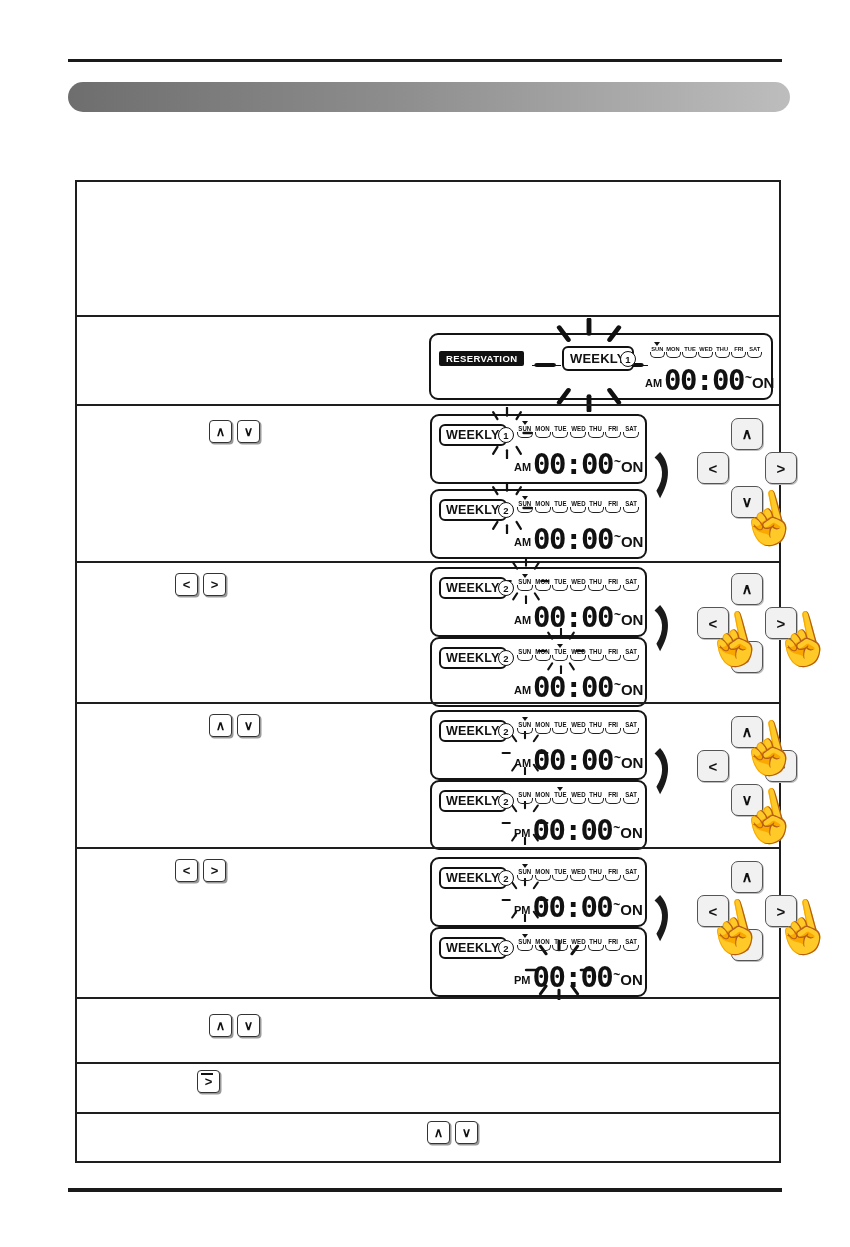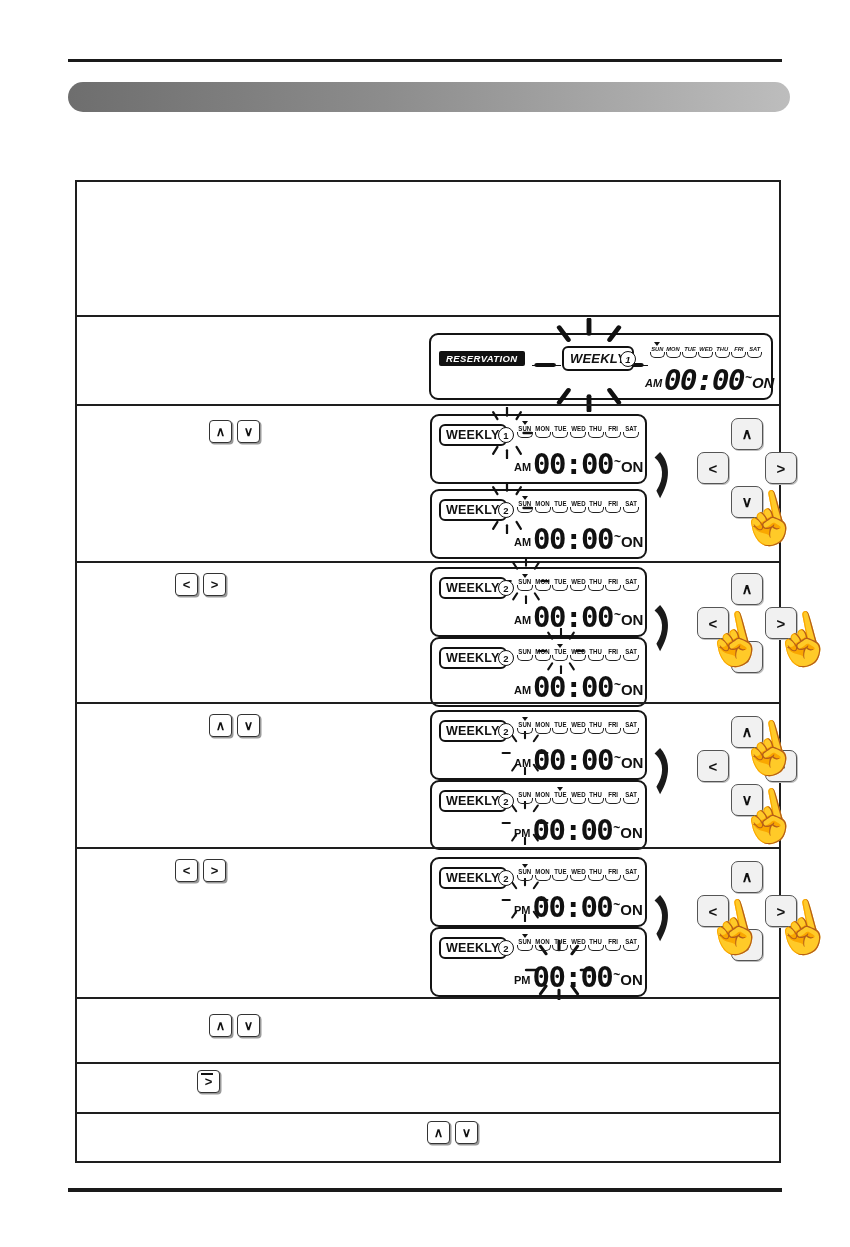--- a/index.html
+++ b/index.html
@@ -77,21 +77,21 @@
 
 <div class="page">
   <div class="top-rule"></div>
   <div class="section-bar"></div>
 
   <div class="itable">
 
     <div class="row" style="top:0;height:133px;"></div>
 
     <div class="row sep" style="top:133px;height:89px;">
-      <div class="lcd lcd-large" style="left:352px;top:16px;font-style:italic;">
+      <div class="lcd lcd-large" style="left:352px;top:16px;">
         <span class="rays" style="left:102px;top:-17px;width:112px;height:94px;">
             <svg viewBox="0 0 60 60" preserveAspectRatio="none">
               <g stroke="#111" stroke-width="2.6" stroke-linecap="round" fill="none">
                 <line x1="30" y1="1" x2="30" y2="10"></line>
                 <line x1="14" y1="6" x2="19" y2="14"></line>
                 <line x1="46" y1="6" x2="41" y2="14"></line>
                 <line x1="2" y1="30" x2="11" y2="30"></line>
                 <line x1="58" y1="30" x2="49" y2="30"></line>
                 <line x1="30" y1="59" x2="30" y2="50"></line>
                 <line x1="14" y1="54" x2="19" y2="46"></line>

